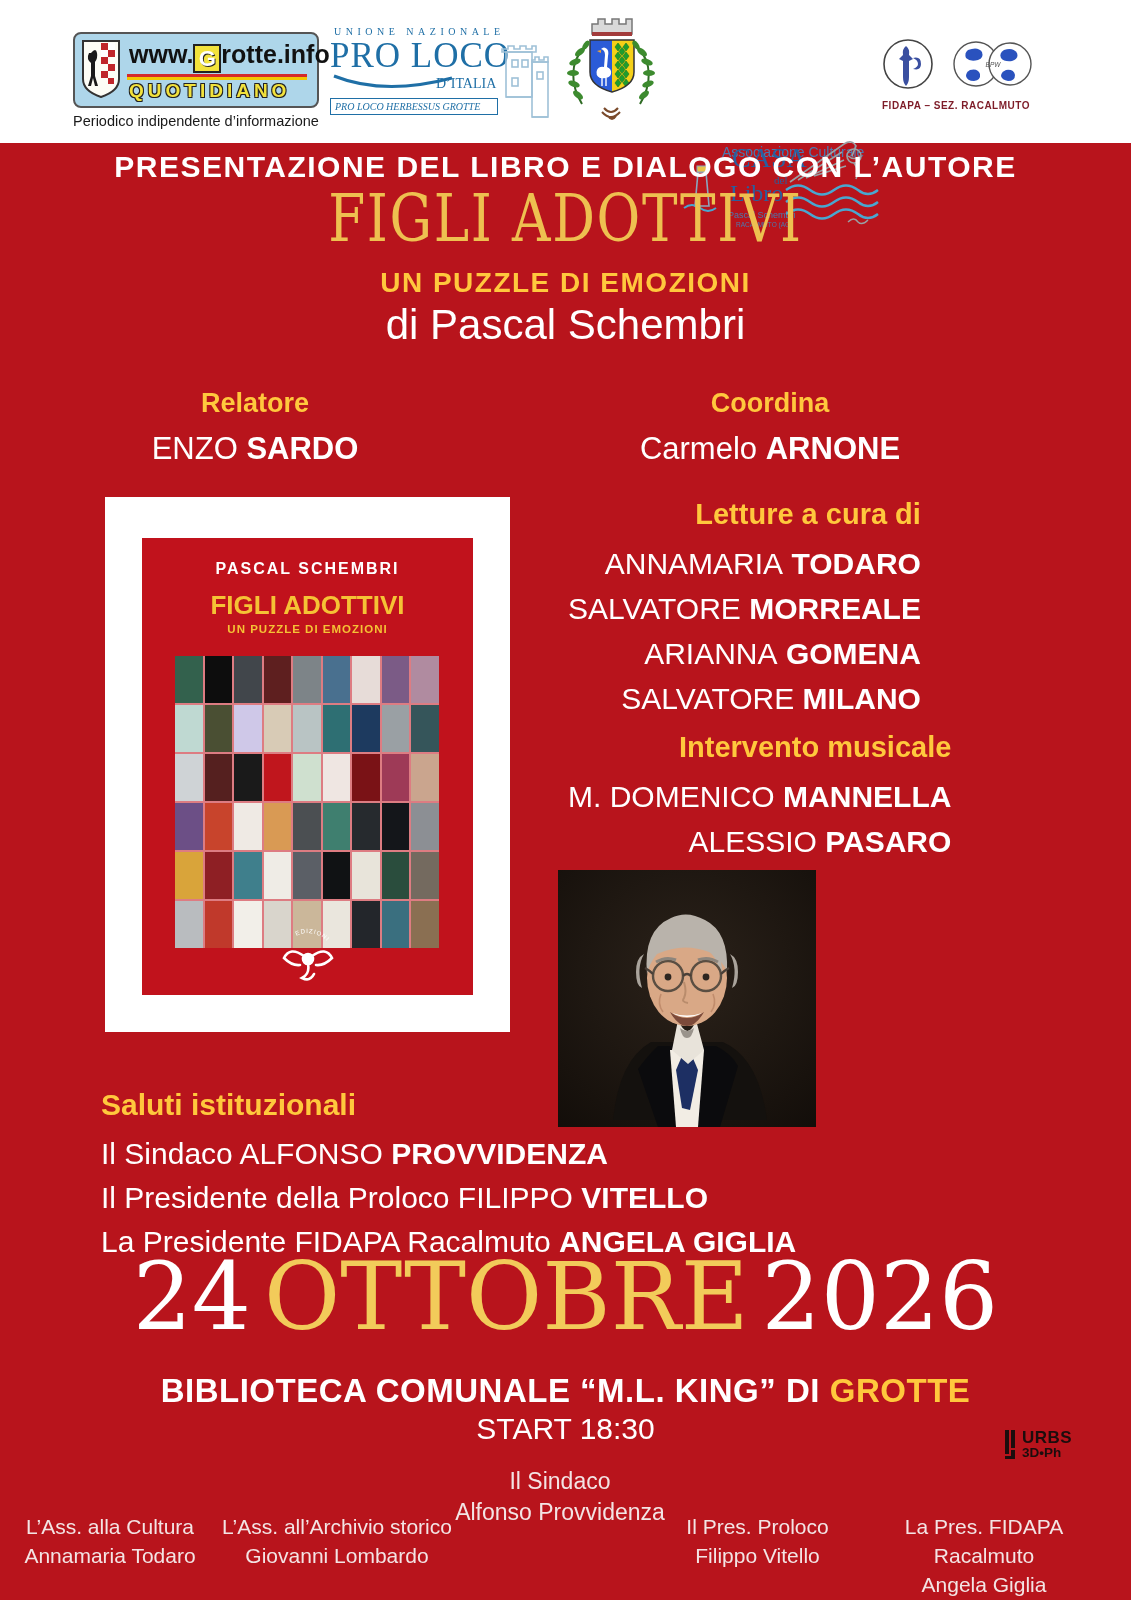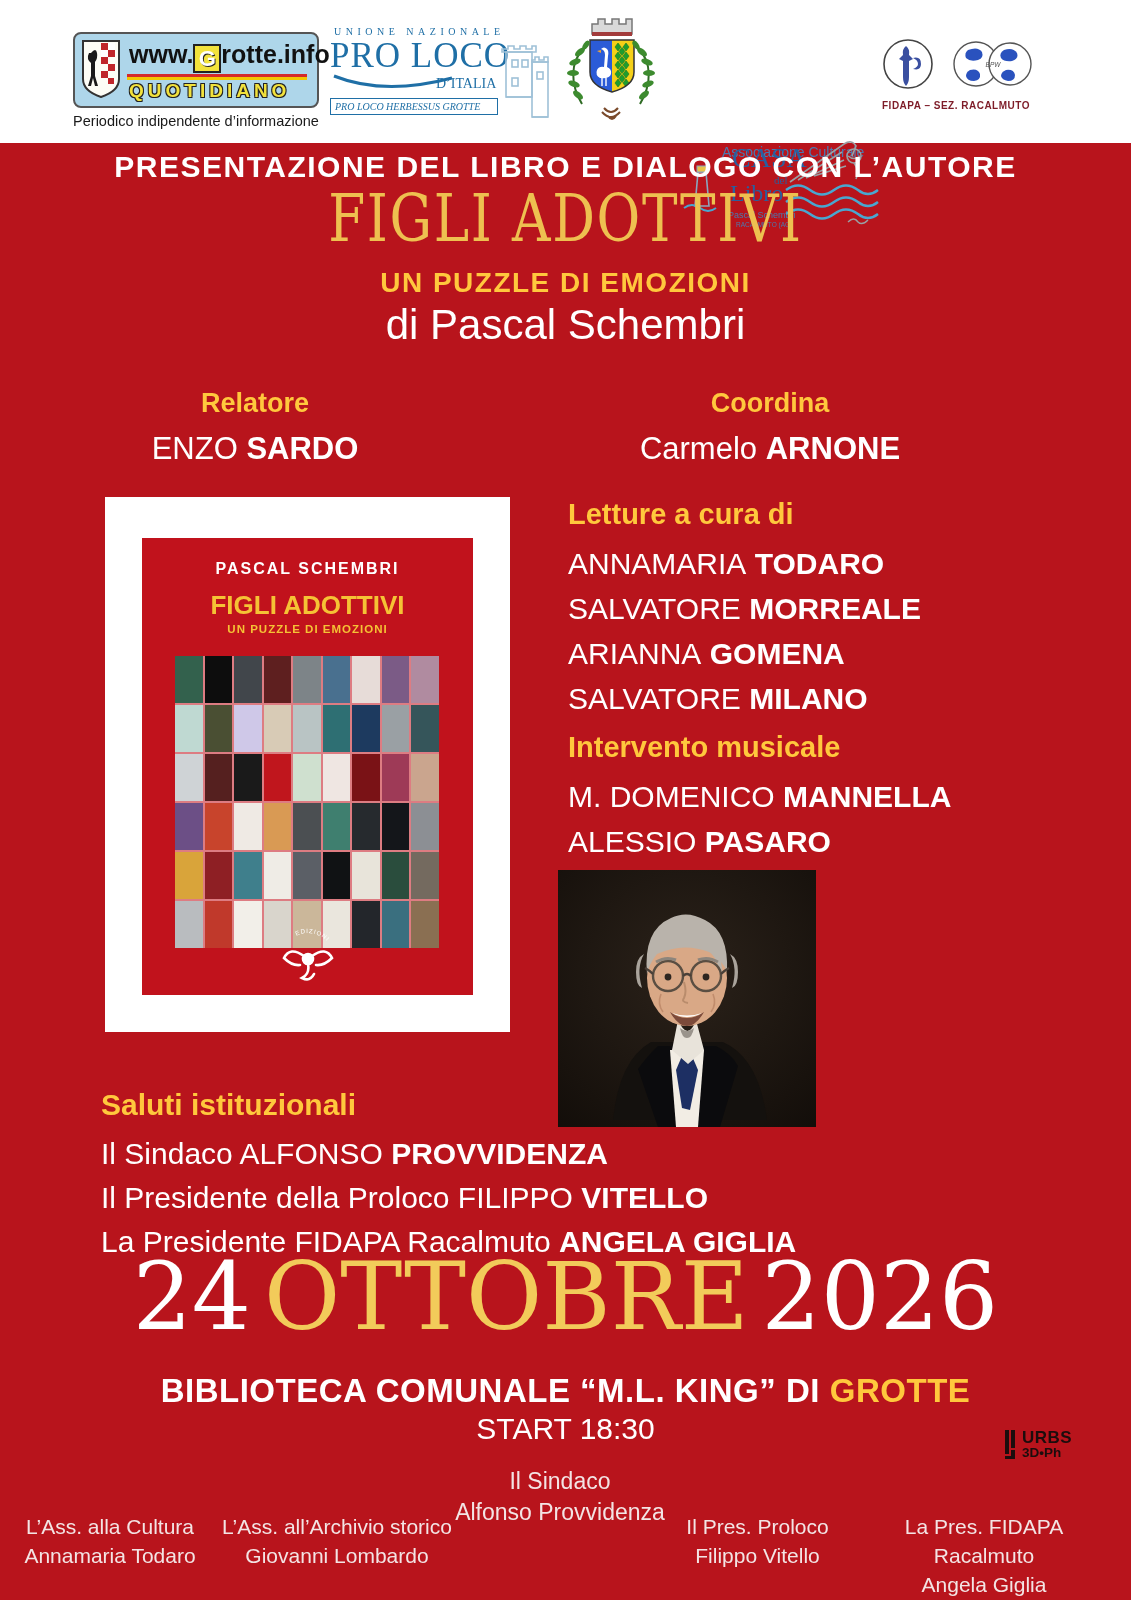--- a/index.html
+++ b/index.html
@@ -41,21 +41,21 @@
   .cline{position:absolute;left:0;width:100%;text-align:center;}
   .kicker{top:150px;font-size:30px;font-weight:800;color:#fff;letter-spacing:1.5px;}
   .title{top:181px;font-size:65px;color:#eec050;font-family:"DejaVu Serif","Liberation Serif",serif;
          letter-spacing:2px;transform:scaleX(.82);transform-origin:50% 50%;}
   .subtitle{top:267px;font-size:28px;font-weight:800;color:#ffc83d;letter-spacing:1.5px;}
   .byline{top:301px;font-size:42px;color:#fff;}
   .roleblock{position:absolute;text-align:center;}
   .rolelabel{font-size:27px;font-weight:bold;color:#ffc83d;margin-bottom:12px;}
   .rolename{font-size:31px;color:#fff;}
   .b{font-weight:bold;margin-left:.28em;}
-  .sideblock{position:absolute;color:#fff;}
+  .sideblock{position:absolute;color:#fff;text-align:right;}
   .sidelabel{font-size:29px;font-weight:bold;color:#ffc83d;margin-bottom:10px;}
   .sideline{font-size:30px;line-height:45px;white-space:nowrap;}
   
   .bookframe{position:absolute;left:105px;top:497px;width:405px;height:535px;background:#fff;}
   .bookinner{position:absolute;left:37px;top:41px;width:331px;height:457px;background:#c1121c;}
   .bk-author{position:absolute;top:22px;width:100%;text-align:center;font-size:16px;font-weight:bold;
              color:#fff;letter-spacing:2px;}
   .bk-title{position:absolute;top:52px;width:100%;text-align:center;font-size:26px;font-weight:800;color:#f5c235;}
   .bk-sub{position:absolute;top:85px;width:100%;text-align:center;font-size:11.5px;font-weight:bold;
           color:#f5c235;letter-spacing:1px;}

